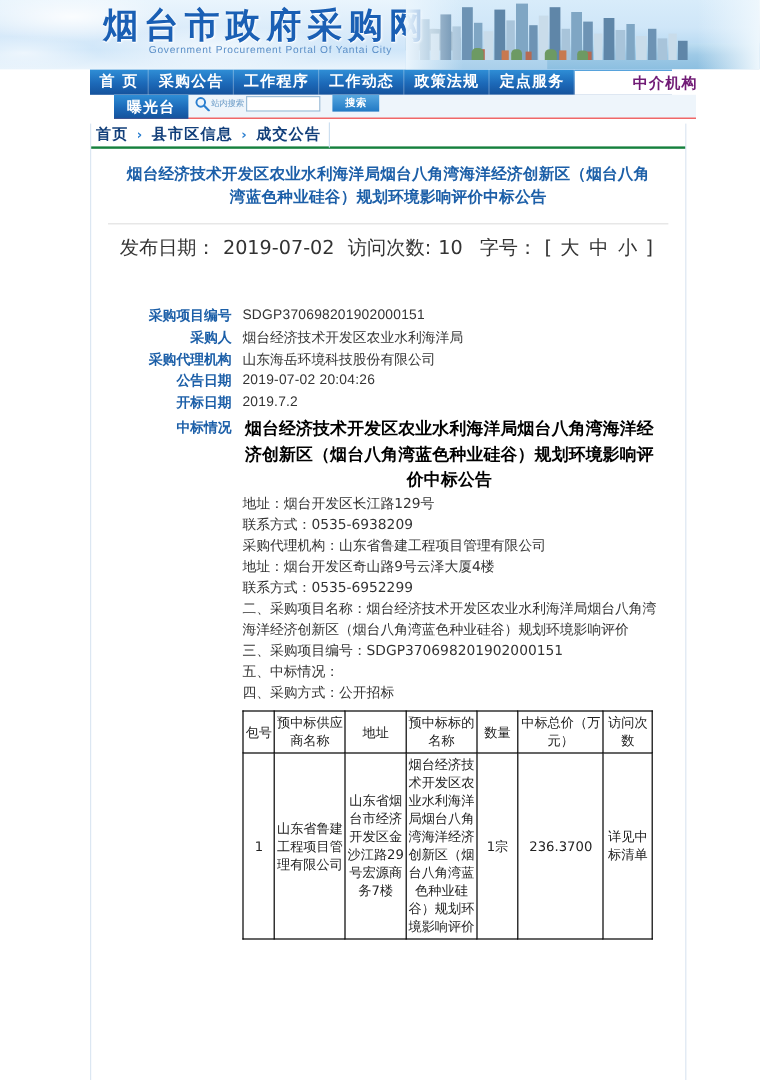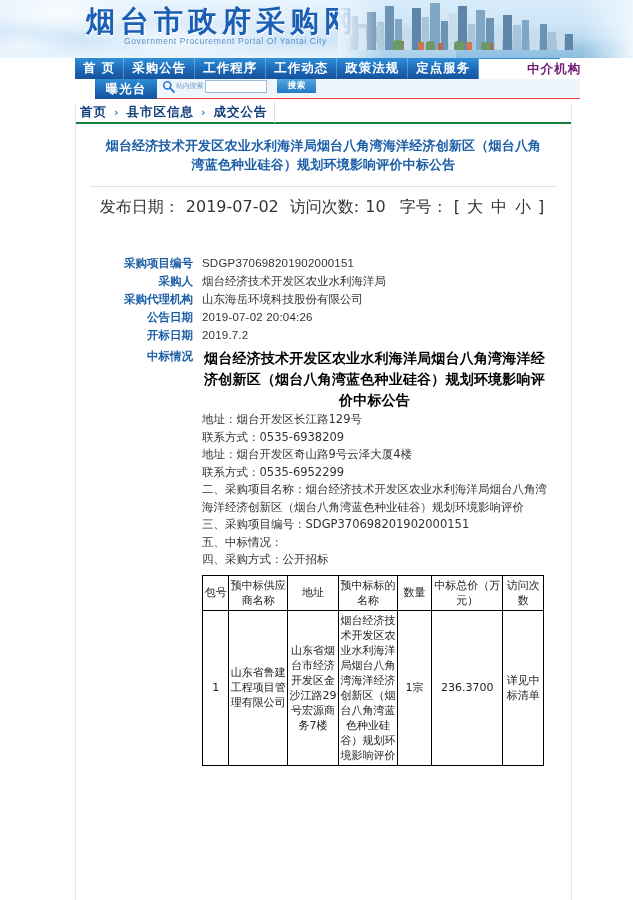--- a/index.html
+++ b/index.html
@@ -339,20 +339,21 @@
           <div class="info-lbl">开标日期</div>
           <div class="info-val code">2019.7.2</div>
         </div>
 
         <div class="wl-line">
           <div class="info-lbl">中标情况</div>
           <div class="wl-body">
             <div class="wl-heading">烟台经济技术开发区农业水利海洋局烟台八角湾海洋经济创新区（烟台八角湾蓝色种业硅谷）规划环境影响评价中标公告</div>
             <div class="wl-p">地址：烟台开发区长江路129号</div>
             <div class="wl-p">联系方式：0535-6938209</div>
+            <div class="wl-p">采购代理机构：山东省鲁建工程项目管理有限公司</div>
             <div class="wl-p">地址：烟台开发区奇山路9号云泽大厦4楼</div>
             <div class="wl-p">联系方式：0535-6952299</div>
             <div class="wl-p">二、采购项目名称：烟台经济技术开发区农业水利海洋局烟台八角湾海洋经济创新区（烟台八角湾蓝色种业硅谷）规划环境影响评价</div>
             <div class="wl-p">三、采购项目编号：SDGP370698201902000151</div>
             <div class="wl-p">五、中标情况：</div>
             <div class="wl-p">四、采购方式：公开招标</div>
 
             <table class="result">
               <thead>
                 <tr>

